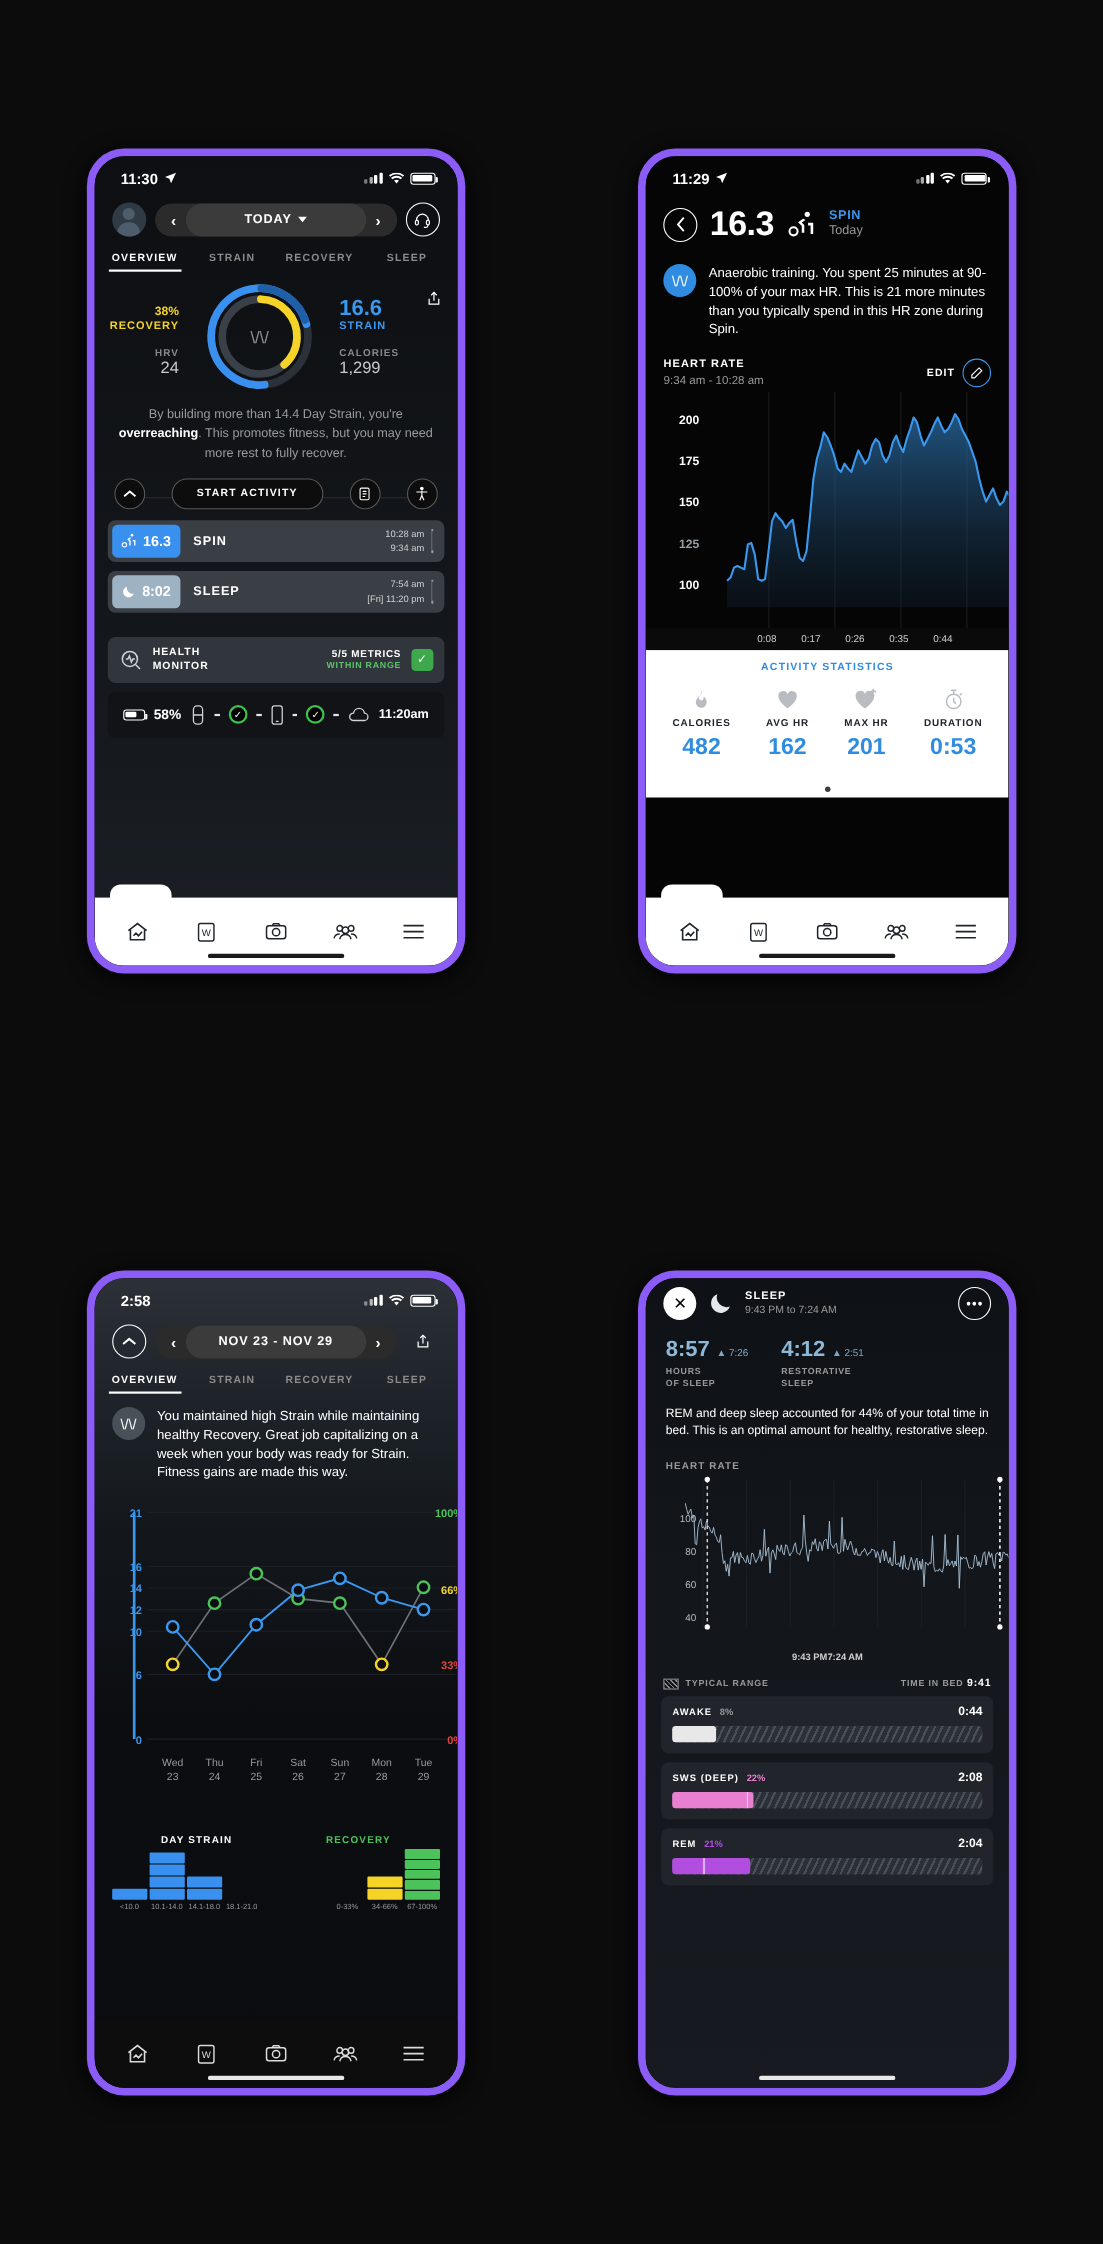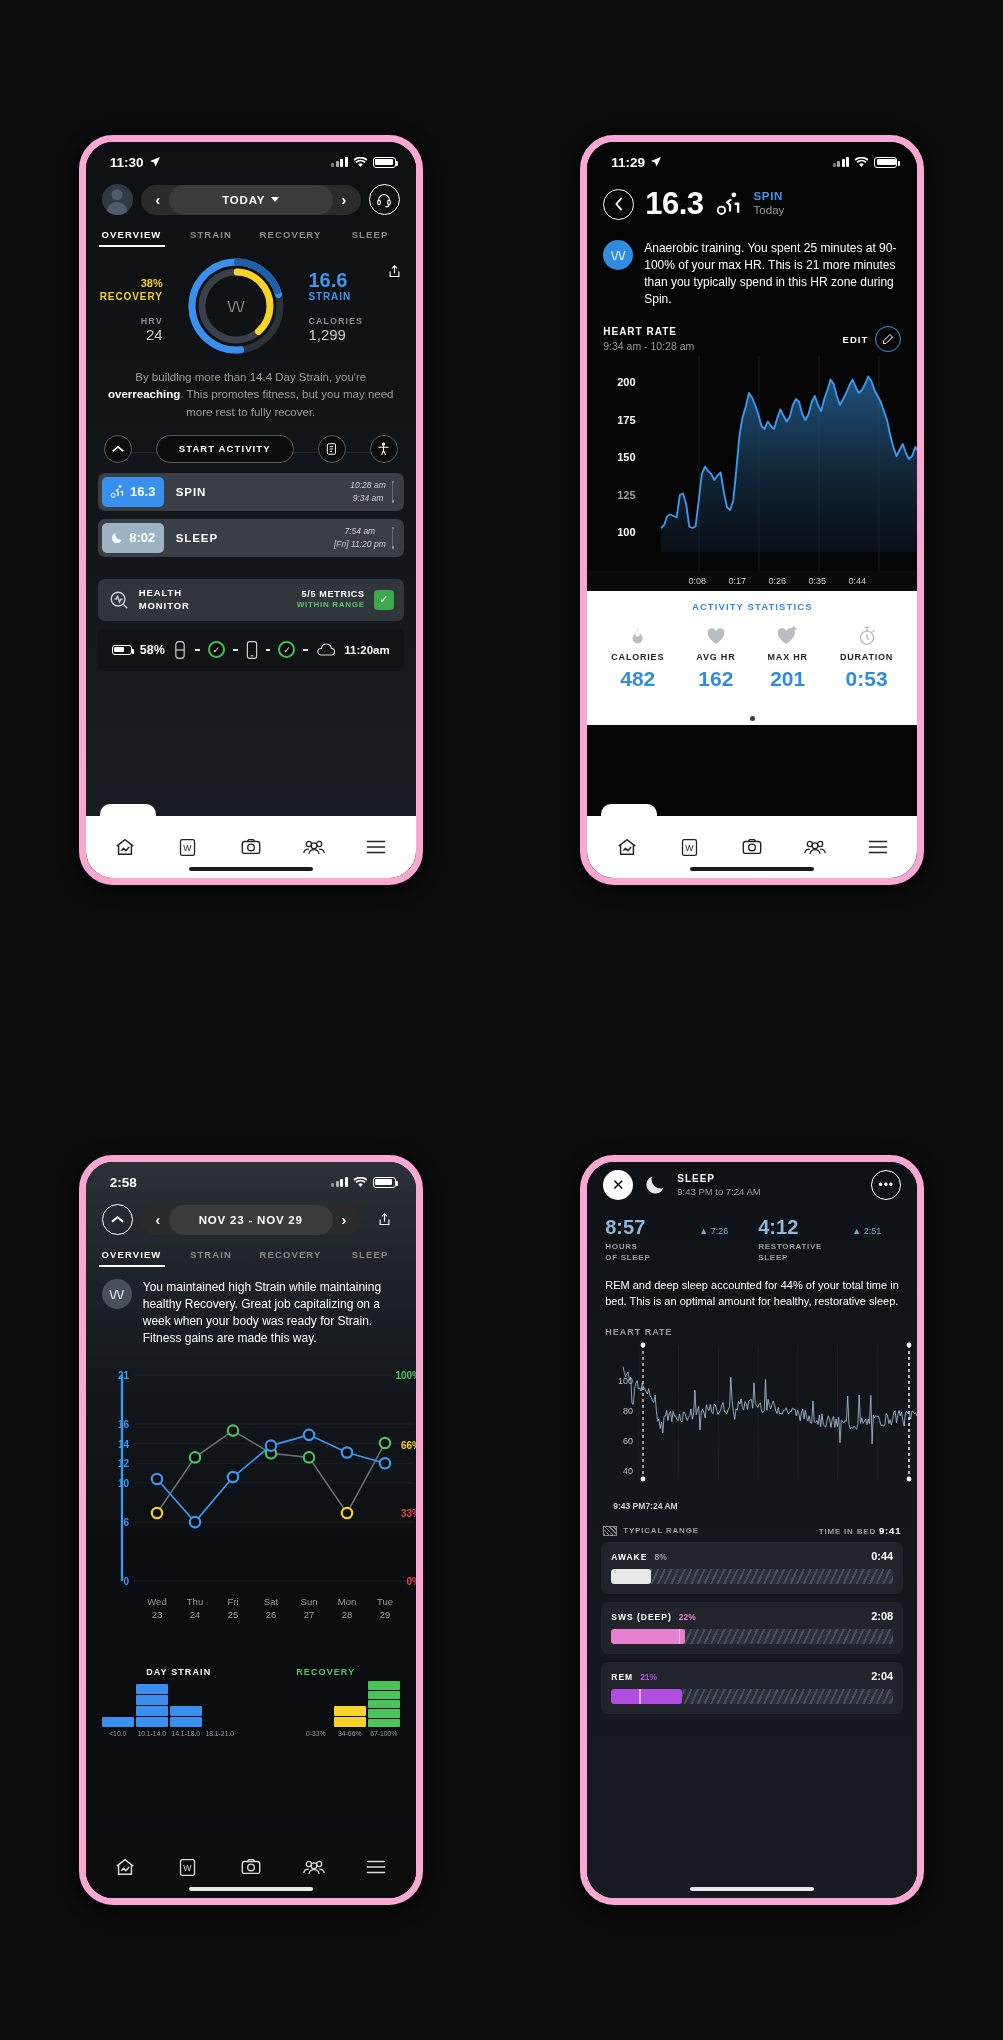--- a/index.html
+++ b/index.html
@@ -14,21 +14,21 @@
     position: absolute; inset: 0;
     display: grid;
     grid-template-columns: 1fr 1fr;
     grid-template-rows: 1fr 1fr;
   }
   .cell { position: relative; display: flex; align-items: center; justify-content: center; }
   .phone {
     width: 344px; height: 750px;
     border-radius: 34px;
     background: #000;
-    border: 7px solid #f9a8d4;
+    border: 7px solid #8b5cf6;
     position: relative;
     overflow: hidden;
     box-shadow: 0 0 0 2px #0a0a0a, 0 4px 18px rgba(0,0,0,.9);
   }
   .screen { position:absolute; inset:0; overflow:hidden; display:flex; flex-direction:column; }
 
   
   .statusbar {
     height: 34px; display:flex; align-items:center; justify-content:space-between;
     padding: 6px 20px 0 24px; color:#fff; font-size:13.5px; font-weight:700;
@@ -103,21 +103,21 @@
   .actrow {
     display:flex; align-items:center; background:#3a3f46; border-radius:7px;
     height:38px; margin-bottom:8px; padding-right:10px; position:relative;
   }
   .actbadge {
     width:62px;height:30px;border-radius:5px;margin-left:4px;
     display:flex;align-items:center;justify-content:center;gap:5px;
     color:#fff;font-size:13px;font-weight:700;
   }
   .actname { margin-left:12px; color:#fff; font-size:11.5px; font-weight:700; letter-spacing:.9px; flex:1;}
-  .acttimes { text-align:center; color:#cfcfcf; font-size:8.5px; line-height:1.5; margin-right:6px;font-style:italic;}
+  .acttimes { text-align:right; color:#cfcfcf; font-size:8.5px; line-height:1.5; margin-right:6px;}
   .dotline{ width:2px; display:flex; flex-direction:column; align-items:center; justify-content:space-between; height:22px;}
   .dotline i{width:2.5px;height:2.5px;border-radius:50%;background:#9a9a9a;display:block;}
   .dotline span{flex:1;width:1px;background:#6a6a6a;}
 
   .hm {
     margin:22px 12px 8px; background:#31363c; border-radius:7px; height:42px;
     display:flex; align-items:center; padding:0 10px; gap:9px;
   }
   .hm .t1{color:#fff;font-size:9.5px;font-weight:700;letter-spacing:.9px;line-height:1.35;}
   .hm .t2{margin-left:auto;text-align:right;line-height:1.35;}
@@ -175,26 +175,26 @@
 
   
   .p4head{ display:flex; align-items:center; gap:10px; padding:8px 16px 2px;}
   .xcirc{ width:30px;height:30px;border-radius:50%;background:#fff;display:flex;align-items:center;justify-content:center;color:#000;font-size:15px;flex:none;}
   .p4tt .a{ color:#fff; font-size:10px; font-weight:700; letter-spacing:1px;}
   .p4tt .b{ color:#9a9a9a; font-size:9.5px; margin-top:2px;}
   .dots3{ margin-left:auto; width:30px;height:30px;border-radius:50%;border:1.6px solid #fff;display:flex;align-items:center;justify-content:center;color:#fff;font-size:12px;letter-spacing:1px;flex:none;}
   .p4stats{ display:flex; gap:30px; padding:14px 18px 0;}
   .p4s .v{ display:flex; align-items:baseline; gap:6px;}
   .p4s .v b{ color:#8fb8d8; font-size:20px; font-weight:700;}
-  .p4s .v em{ color:#7fa5c2; font-size:9px; font-style:normal;margin-left:48px; }
+  .p4s .v em{ color:#7fa5c2; font-size:9px; font-style:normal; }
   .p4s .l{ color:#9a9a9a; font-size:8px; font-weight:700; letter-spacing:.7px; line-height:1.35; margin-top:3px;}
   .p4txt{ color:#fff; font-size:11px; line-height:1.45; padding:14px 18px 0;}
   .p4hr{ color:#9a9a9a; font-size:9px; font-weight:700; letter-spacing:1px; padding:18px 18px 0;}
   .p4chart{ position:relative; height:160px; margin-top:2px;}
-  .p4times{ display:flex; justify-content:flex-start; padding:2px 26px 0; }
+  .p4times{ display:flex; justify-content:center; padding:2px 26px 0; }
   .p4times span{ color:#cfcfcf; font-size:8.5px; font-weight:700;}
   .p4range{ display:flex; align-items:center; padding:14px 16px 6px; gap:6px;}
   .p4range .a{ color:#9a9a9a; font-size:8px; font-weight:700; letter-spacing:.8px;}
   .p4range .b{ margin-left:auto; color:#9a9a9a; font-size:8px; font-weight:700; letter-spacing:.8px;}
   .p4range .b b{ color:#fff; font-size:9.5px;}
   .hatchicon{ width:14px;height:10px;border:1px solid #8a8a8a; background:repeating-linear-gradient(45deg,#8a8a8a 0 1px,transparent 1px 3px);}
   .stage{ background:#21252b; border-radius:7px; margin:0 14px 8px; padding:8px 10px 10px;}
   .stage .hd{ display:flex; align-items:baseline; gap:7px; }
   .stage .hd .n{ color:#fff; font-size:8.5px; font-weight:700; letter-spacing:1px;}
   .stage .hd .p{ font-size:8.5px; font-weight:700;}

